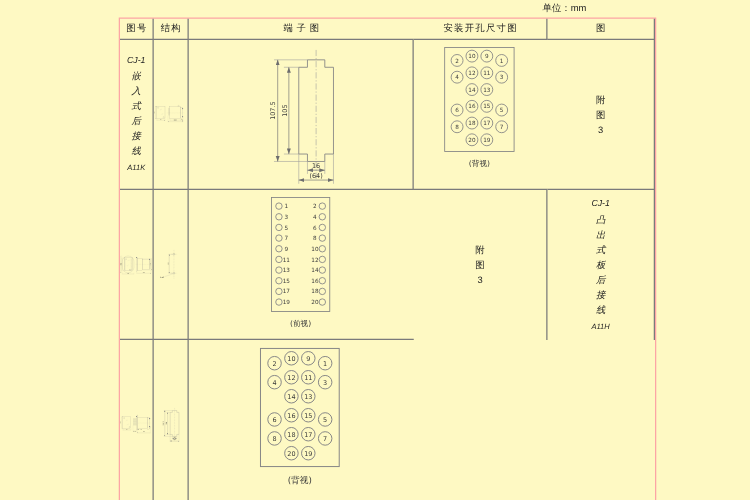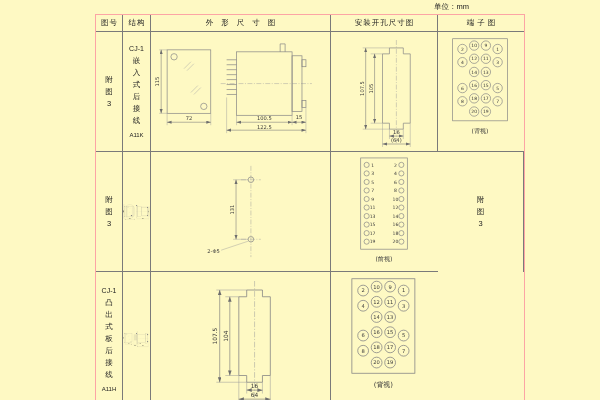--- a/index.html
+++ b/index.html
@@ -15,21 +15,21 @@
         display:flex;align-items:center;justify-content:center;overflow:hidden;
         box-sizing:border-box;}
   .cell.cr{border-right:none;}
   .cell.cb{border-bottom:none;}
   .hd{font-size:7.5px;color:#222;white-space:nowrap;}
   .ls3{letter-spacing:3px;margin-right:-3px;}
   .ls8{letter-spacing:8px;margin-right:-8px;}
   .ls1{letter-spacing:1px;margin-right:-1px;}
   .vtext{width:1.15em;word-break:break-all;text-align:center;line-height:1.6;
          font-size:7.5px;color:#222;}
-  .structcol{display:flex;flex-direction:column;align-items:center;}
+  .structcol{display:flex;flex-direction:column;align-items:center;font-style:italic;}
   .series{font-size:7px;color:#222;margin-bottom:3px;white-space:nowrap;}
   .model{font-size:6px;color:#222;margin-top:5px;white-space:nowrap;}
   svg.draw{width:100%;height:100%;display:block;}
   .ln{stroke:#858585;fill:none;stroke-width:0.7;}
   .lt{stroke:#a8a8a8;fill:none;stroke-width:0.5;}
   .ext{stroke:#9b9b9b;fill:none;stroke-width:0.45;}
   .cl{stroke:#9b9b9b;fill:none;stroke-width:0.45;stroke-dasharray:5 1.5 1 1.5;}
   .dim{stroke:#777;fill:none;stroke-width:0.55;
        marker-start:url(#arr);marker-end:url(#arr);}
   svg text{fill:#3a3a3a;font-family:"DejaVu Sans",sans-serif;font-size:5.2px;}
@@ -53,28 +53,25 @@
   <div class="unit">单位：mm</div>
 
   <div class="tbl">
 
     <div class="cell hd">
         <span class="ls1">图号</span>
       </div>
     <div class="cell hd">
         <span class="ls1">结构</span>
       </div>
-    <div class="cell hd">
-        <span class="ls8">外形尺寸图</span>
+    <div class="cell hd cr">
+        <span class="ls3">端子图</span>
       </div>
     <div class="cell hd">
         <span class="ls1">安装开孔尺寸图</span>
-      </div>
-    <div class="cell hd cr">
-        <span class="ls3">端子图</span>
       </div>
 
     <div class="cell">
       <div class="vtext">附图3</div>
     </div>
     <div class="cell structcol">
       <div class="series">CJ-1</div>
       <div class="vtext">嵌入式后接线</div>
       <div class="model">A11K</div>
     </div>

